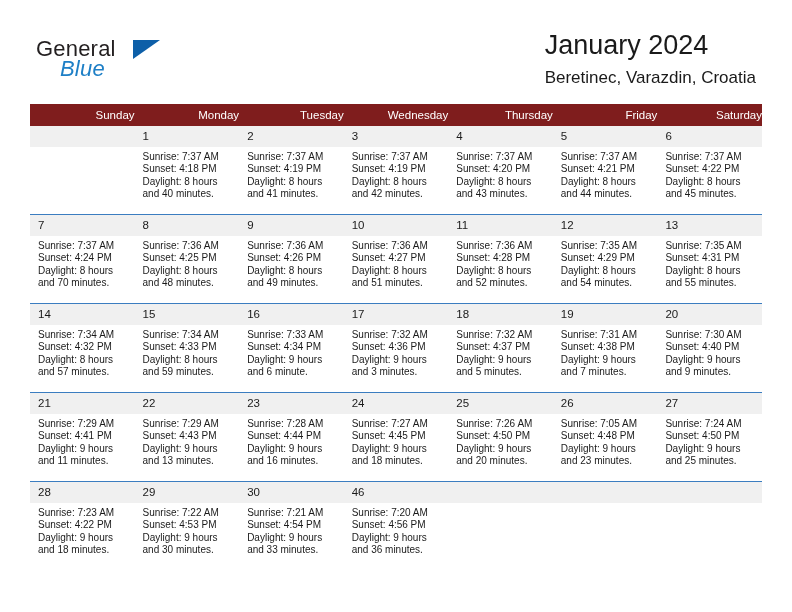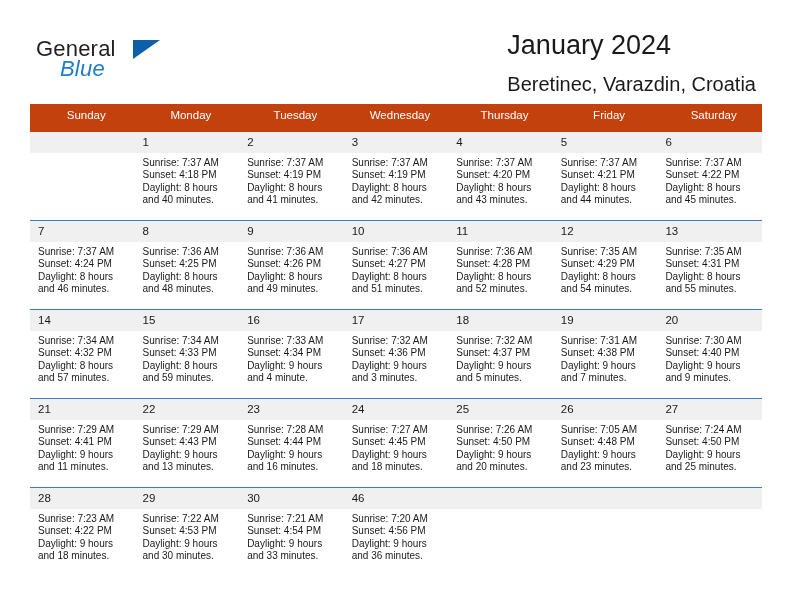--- a/index.html
+++ b/index.html
@@ -71,43 +71,43 @@
     top: 28px;
     text-align: left;
   }
   .cal-title {
     font-size: 27px;
     color: #1a1a1a;
     line-height: 34px;
     white-space: nowrap;
   }
   .cal-subtitle {
-    font-size: 20px;
+    font-size: 17px;
     color: #1a1a1a;
     line-height: 20px;
-    margin-top: 12px;
+    margin-top: 6px;
     white-space: nowrap;
   }
 
   
   .calendar {
     position: absolute;
     left: 30px;
     top: 104px;
     width: 732px;
     border-collapse: collapse;
     table-layout: fixed;
   }
   .calendar th {
-    background: #c2410c;
+    background: #7f1d1d;
     color: #ffffff;
     font-size: 11.5px;
     font-weight: normal;
-    text-align: center;
-    padding: 5px 0 10px 8px;
+    text-align: right;
+    padding: 5px 0 4px 8px;
     height: 11px;
     line-height: 13px;
   }
   .calendar td {
     vertical-align: top;
     padding: 0;
     border-top: 1px solid #3b7dc0;
   }
   .calendar tr.week-row:first-child td {
     border-top: none;
@@ -251,21 +251,21 @@
           </td>
         </tr>
         <tr class="week-row">
           <td>
             <div class="cell-inner">
               <div class="daynum">7</div>
               <div class="info">
                 <div>Sunrise: 7:37 AM</div>
                 <div>Sunset: 4:24 PM</div>
                 <div>Daylight: 8 hours</div>
-                <div>and 46 minutes.</div>
+                <div>and 70 minutes.</div>
               </div>
             </div>
           </td>
           <td>
             <div class="cell-inner">
               <div class="daynum">8</div>
               <div class="info">
                 <div>Sunrise: 7:36 AM</div>
                 <div>Sunset: 4:25 PM</div>
                 <div>Daylight: 8 hours</div>
@@ -352,21 +352,21 @@
               </div>
             </div>
           </td>
           <td>
             <div class="cell-inner">
               <div class="daynum">16</div>
               <div class="info">
                 <div>Sunrise: 7:33 AM</div>
                 <div>Sunset: 4:34 PM</div>
                 <div>Daylight: 9 hours</div>
-                <div>and 4 minute.</div>
+                <div>and 6 minute.</div>
               </div>
             </div>
           </td>
           <td>
             <div class="cell-inner">
               <div class="daynum">17</div>
               <div class="info">
                 <div>Sunrise: 7:32 AM</div>
                 <div>Sunset: 4:36 PM</div>
                 <div>Daylight: 9 hours</div>

